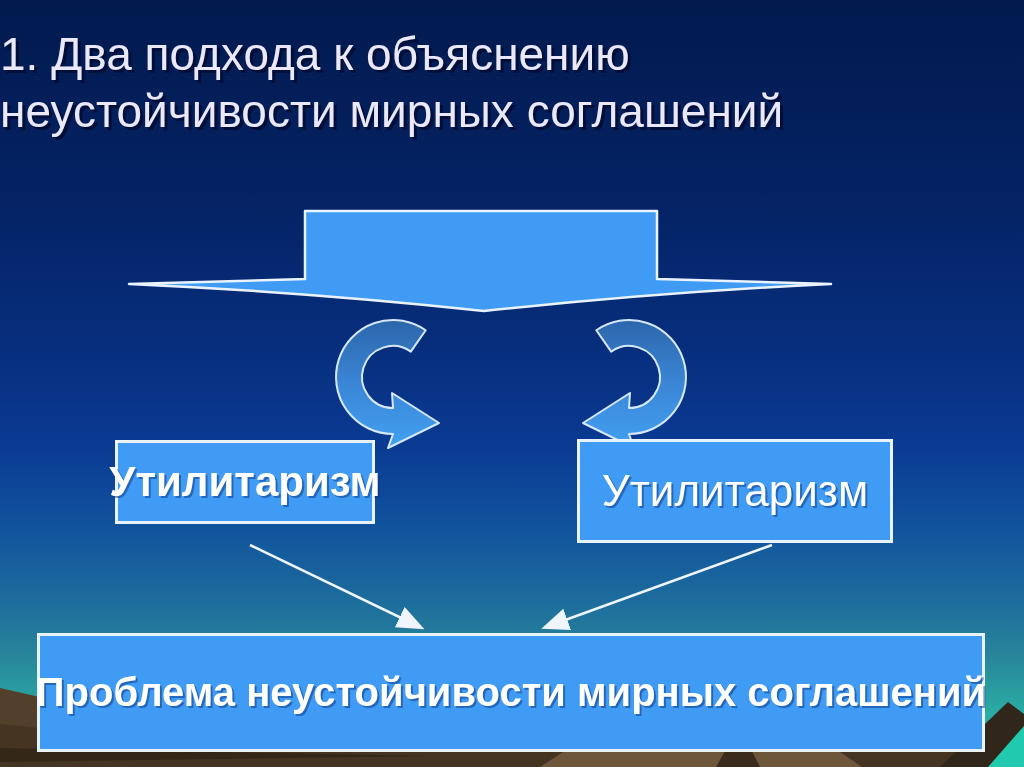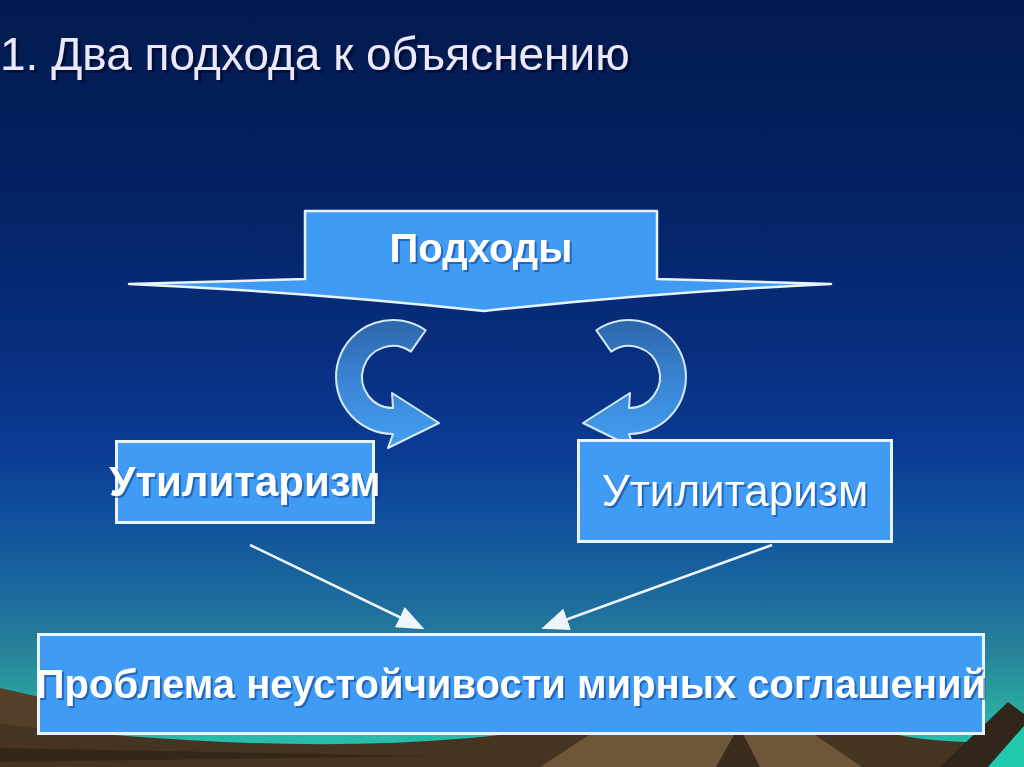--- a/index.html
+++ b/index.html
@@ -28,21 +28,21 @@
     color:#fff; box-sizing:border-box; white-space:nowrap;
     text-shadow:2px 2px 0 rgba(10,50,130,.5);
   }
   .node-top{
     left:305px; top:211px; width:352px; height:74px;
     border-bottom:none; background:transparent; border:none;
     font-size:40px; font-weight:bold;
   }
   .node-left  {left:115px; top:440px; width:260px; height:84px; font-size:42px; font-weight:bold;}
   .node-right {left:577px; top:439px; width:316px; height:104px; font-size:44px; font-weight:normal;}
-  .node-bottom{left:37px;  top:633px; width:948px; height:102px; font-size:40px; font-weight:bold;}
+  .node-bottom{left:37px;  top:633px; width:948px; height:119px; font-size:40px; font-weight:bold;}
 </style>
 </head>
 <body>
 
 <div class="slide">
 
   <svg class="shape-layer" width="1024" height="767" viewBox="0 0 1024 767">
     <defs>
       <linearGradient id="circGrad" x1="0" y1="0" x2="0" y2="1">
         <stop offset="0" stop-color="#2c66ab"></stop>
@@ -81,25 +81,23 @@
       <path d="M540,767 L618,716 Q690,694 745,702 L802,726 L862,767 Z" fill="#6d5639"></path>
       <path d="M716,767 L739,726 L760,767 Z" fill="#3a2c1c"></path>
       <path d="M940,767 L1008,702 L1024,714 L1024,767 Z" fill="#30261a"></path>
       <path d="M988,767 L1024,726 L1024,767 Z" fill="#21c9ae"></path>
       <path d="M0,748 L430,756 L0,762 Z" fill="#332818"></path>
     </g>
   </svg>
 
   <h1 class="title" style="margin:0;">
     <span>1. Два подхода к объяснению</span><br>
+    <span>неустойчивости мирных соглашений</span>
   </h1>
 
-  <div class="node node-top">
-    <span>Подходы</span>
-  </div>
 
   <div class="node node-left">
     <span>Утилитаризм</span>
   </div>
 
   <div class="node node-right">
     <span>Утилитаризм</span>
   </div>
 
   <div class="node node-bottom">

